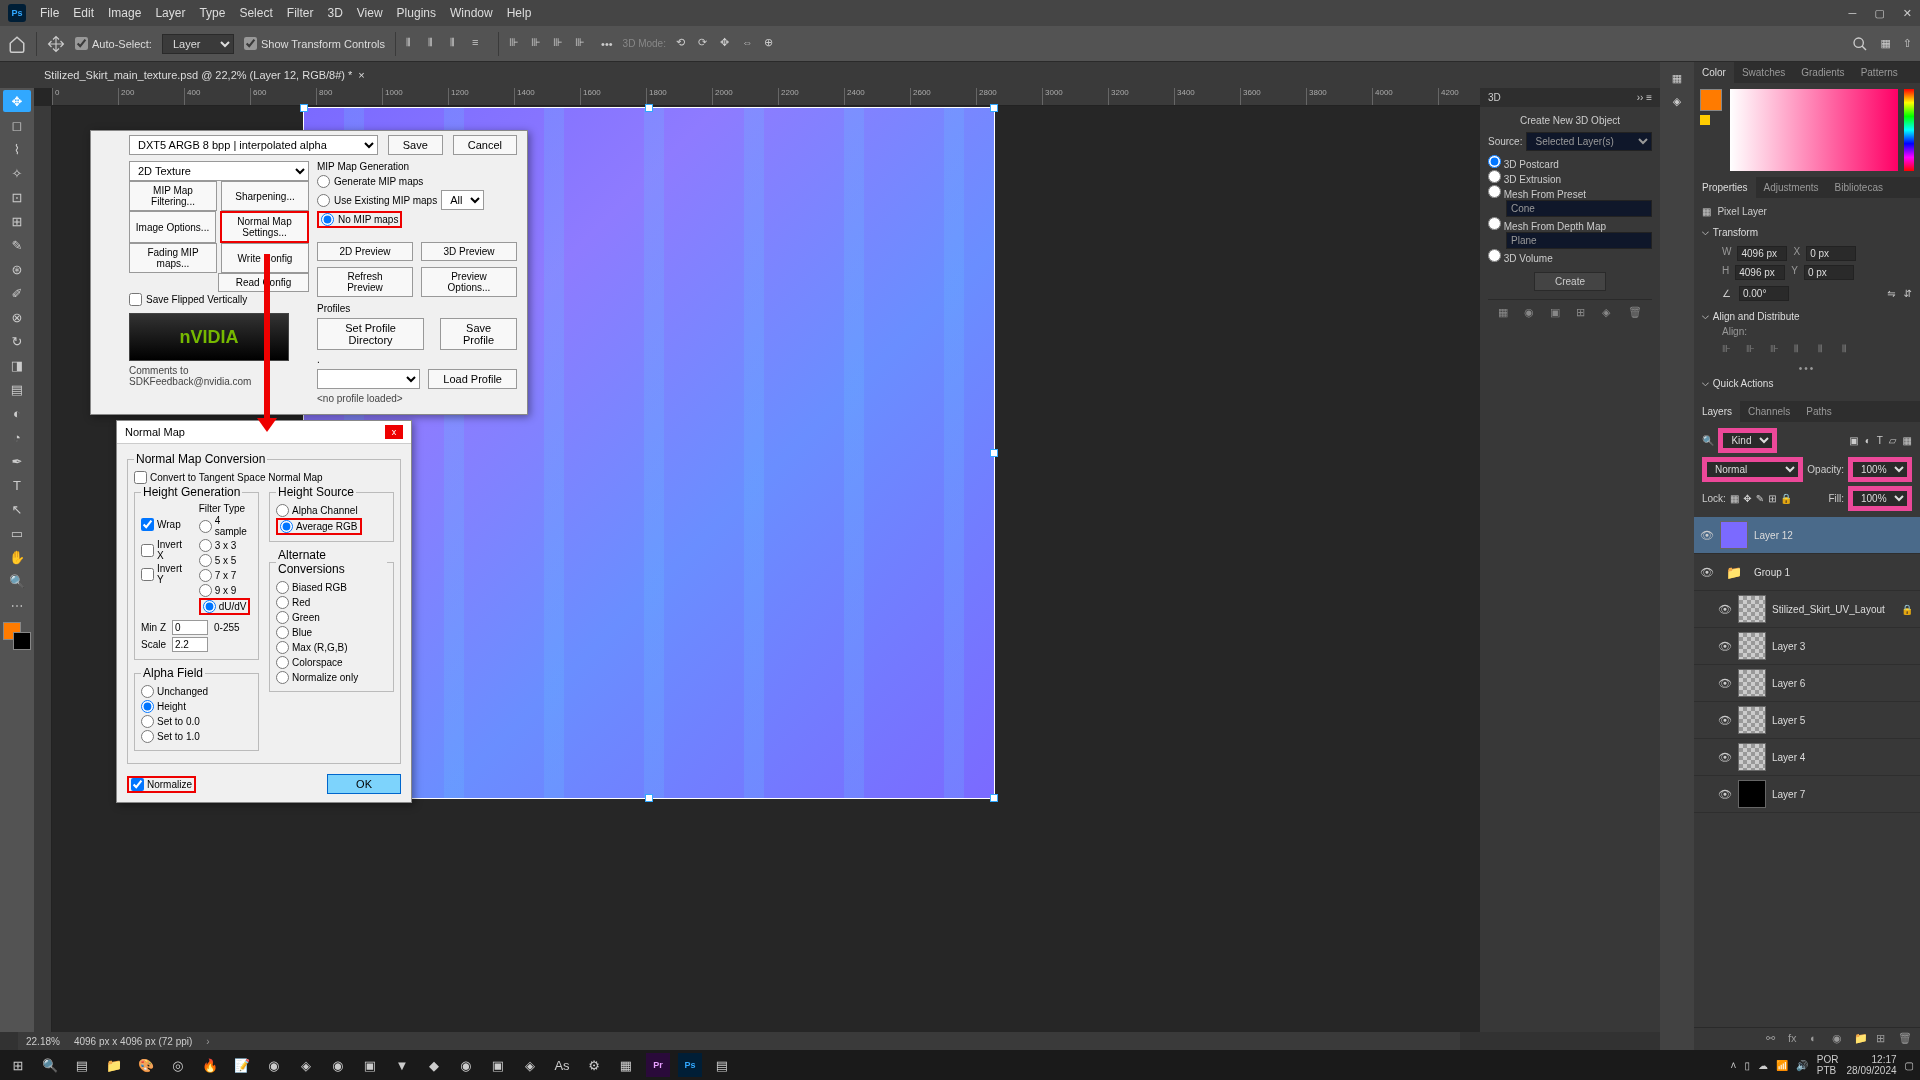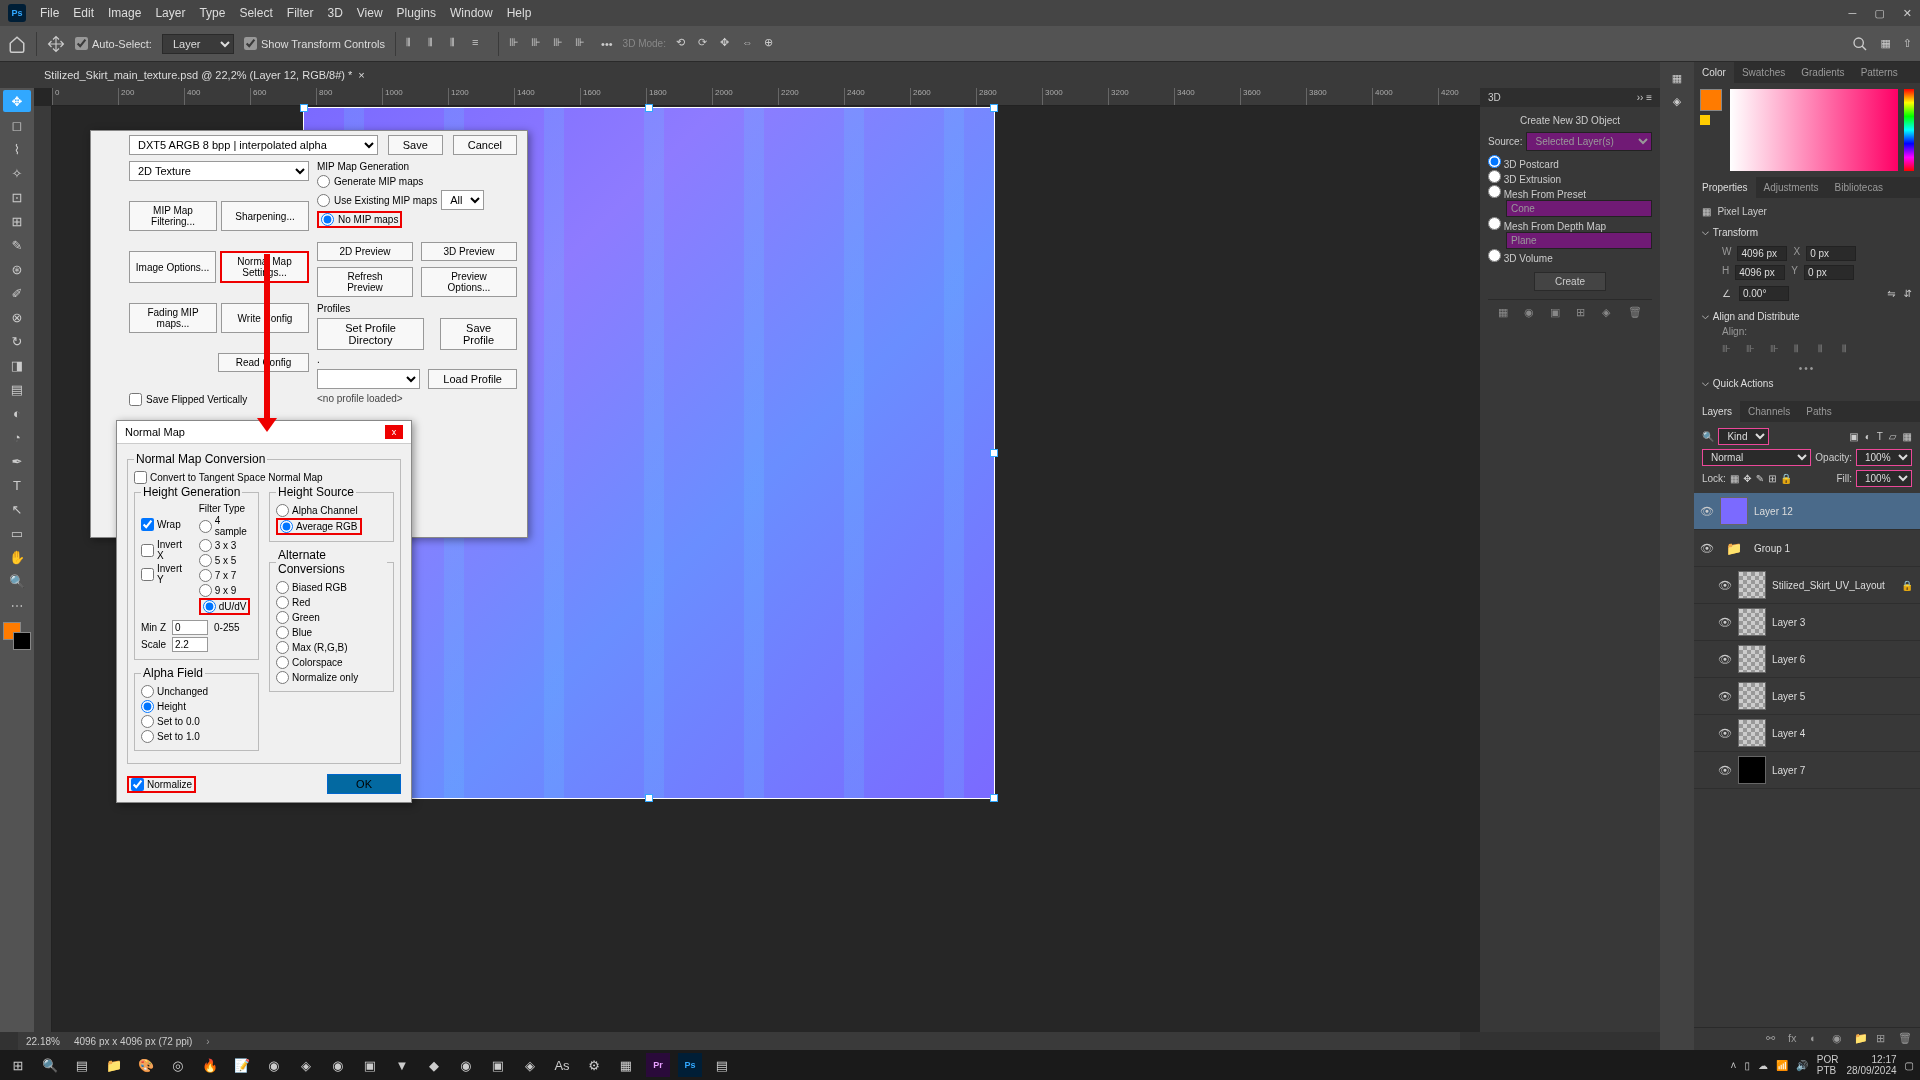--- a/index.html
+++ b/index.html
@@ -50,21 +50,21 @@
 
 
 .statusbar { position: absolute; bottom: 30px; left: 18px; right: 460px; height: 18px; background: #3a3a3a; display: flex; align-items: center; padding: 0 8px; gap: 14px; font-size: 10px; color: #ccc; }
 
 
 .panel3d-col { width: 180px; background: #383838; position: absolute; top: 88px; right: 260px; bottom: 48px; padding: 0; }
 .panel3d-col .panel-header { background: #2e2e2e; padding: 4px 8px; font-size: 10px; display: flex; justify-content: space-between; }
 .panel3d-body { padding: 8px; font-size: 10px; color: #ccc; }
 .panel3d-body .sec-title { text-align: center; margin-bottom: 6px; }
 .panel3d-body .row { margin: 4px 0; display: flex; align-items: center; gap: 4px; }
-.panel3d-body select, .panel3d-body .fake-sel { background: #701a75; border: 1px solid #222; color: #999; font-size: 10px; padding: 2px 4px; flex: 1; }
+.panel3d-body select, .panel3d-body .fake-sel { background: #0f172a; border: 1px solid #222; color: #999; font-size: 10px; padding: 2px 4px; flex: 1; }
 .panel3d-body .create-btn { display: block; margin: 8px auto; padding: 3px 20px; background: #444; border: 1px solid #2a2a2a; color: #ccc; font-size: 10px; }
 .panel3d-footer { display: flex; justify-content: space-around; padding: 6px 4px; border-top: 1px solid #2a2a2a; margin-top: 8px; }
 .panel3d-footer span { width: 14px; height: 14px; color: #888; font-size: 11px; }
 
 
 .right-docked { position: absolute; top: 62px; right: 0; width: 226px; bottom: 30px; background: #383838; display: flex; flex-direction: column; }
 .panel-tabs { display: flex; background: #2e2e2e; font-size: 10px; }
 .panel-tabs .tab { padding: 5px 8px; color: #999; }
 .panel-tabs .tab.active { background: #383838; color: #ddd; }
 .color-panel { height: 94px; padding: 6px; display: flex; gap: 6px; }
@@ -81,21 +81,21 @@
 .props-panel .xform-row label { color: #999; }
 .props-panel .xform-row input { width: 50px; background: #2a2a2a; border: 1px solid #222; color: #ddd; font-size: 10px; padding: 1px 3px; }
 .props-panel .rot-row { display: flex; gap: 8px; margin: 6px 0 6px 20px; align-items: center; }
 .props-panel .align-row { display: flex; gap: 10px; margin: 6px 20px; }
 .props-panel .align-row span { width: 14px; height: 14px; color: #888; }
 .props-panel .quick-dots { text-align: center; color: #999; letter-spacing: 2px; }
 
 .layers-panel { flex: 1; display: flex; flex-direction: column; }
 .layers-top { padding: 6px 8px; display: flex; flex-direction: column; gap: 4px; font-size: 10px; }
 .layers-top .row { display: flex; align-items: center; gap: 4px; }
-.layers-top select { background: #2a2a2a; border: 1px solid #ec4899; color: #ddd; font-size: 10px; padding: 1px 4px; }
+.layers-top select { background: #2a2a2a; border: 5px solid #ec4899; color: #ddd; font-size: 10px; padding: 1px 4px; }
 .layers-top .icons { display: flex; gap: 6px; margin-left: auto; }
 .layers-list { flex: 1; overflow: auto; background: #383838; }
 .layer-row { display: flex; align-items: center; padding: 4px 6px; gap: 6px; border-bottom: 1px solid #2e2e2e; }
 .layer-row.selected { background: #4a6a8a; }
 .layer-row .eye { width: 14px; text-align: center; color: #ccc; }
 .layer-row .thumb { width: 28px; height: 28px; background: #7b6aff; border: 1px solid #666; flex-shrink: 0; }
 .layer-row .thumb.folder { background: none; border: none; color: #ccc; font-size: 13px; display: flex; align-items: center; justify-content: center; }
 .layer-row .thumb.checker { background: repeating-conic-gradient(#999 0 25%, #ccc 0 50%) 0 0/8px 8px; }
 .layer-row .thumb.black { background: #000; }
 .layer-row .name { font-size: 10px; color: #ddd; }
@@ -105,21 +105,21 @@
 
 
 .dds-dialog { position: absolute; top: 130px; left: 90px; width: 438px; background: #f0f0f0; border: 1px solid #888; box-shadow: 2px 2px 8px rgba(0,0,0,0.4); color: #000; font-size: 11px; }
 .dds-dialog .title { padding: 6px 10px; color: #666; font-size: 11px; display: flex; justify-content: space-between; }
 .dds-dialog .title .x { width: 20px; height: 16px; background: #ddd; text-align: center; }
 .dds-dialog .body { padding: 4px 10px 10px; margin-left: 28px; }
 .dds-dialog .toprow { display: flex; gap: 10px; margin-bottom: 6px; }
 .dds-dialog select, .dds-dialog .fakesel { border: 1px solid #999; background: #fff; padding: 2px 4px; font-size: 11px; }
 .dds-dialog .btn { border: 1px solid #999; background: #f8f8f8; padding: 3px 14px; font-size: 11px; cursor: default; }
 .dds-dialog .cols { display: flex; gap: 8px; }
-.dds-dialog .leftcol { width: 180px; display: flex; flex-direction: column; gap: 20px; }
+.dds-dialog .leftcol { width: 180px; display: flex; flex-direction: column; gap: 0; }
 .dds-dialog .leftcol .btnrow { display: flex; gap: 4px; }
 .dds-dialog .leftcol .btn { flex: 1; padding: 3px 2px; font-size: 10px; }
 .dds-dialog .rightcol { flex: 1; }
 .dds-dialog .group-label { font-size: 10px; margin-bottom: 2px; }
 .dds-dialog .radio-row { display: flex; align-items: center; gap: 4px; font-size: 10px; padding: 1px 0; }
 .dds-dialog .redbox { border: 2px solid #e00; padding: 0 2px; }
 .dds-dialog .nvidia-logo { width: 160px; height: 48px; background: linear-gradient(to bottom, #333, #000); display: flex; align-items: center; justify-content: center; color: #76b900; font-weight: bold; font-size: 18px; margin-top: 6px; border: 1px solid #444; }
 .dds-dialog .preview-btns { display: flex; gap: 8px; margin: 6px 0; }
 .dds-dialog .preview-btns .btn { flex: 1; font-size: 10px; }
 .dds-dialog .profile-row { display: flex; gap: 8px; margin: 4px 0; }
@@ -134,21 +134,21 @@
 .nm-dialog .title { padding: 4px 8px; font-size: 11px; display: flex; justify-content: space-between; align-items: center; background: #fff; border-bottom: 1px solid #ccc; }
 .nm-dialog .title .x { width: 18px; height: 14px; background: #e00; color: #fff; text-align: center; font-size: 9px; line-height: 14px; }
 .nm-dialog .body { padding: 8px 10px; }
 .nm-dialog fieldset { border: 1px solid #bbb; padding: 4px 6px 6px; margin-bottom: 6px; font-size: 10px; }
 .nm-dialog fieldset legend { font-size: 12px; padding: 0 2px; }
 .nm-dialog .cols { display: flex; gap: 10px; }
 .nm-dialog .radio-row { display: flex; align-items: center; gap: 3px; font-size: 10px; padding: 1px 0; }
 .nm-dialog .check-row { display: flex; align-items: center; gap: 3px; font-size: 10px; padding: 1px 0; }
 .nm-dialog .redbox { border: 2px solid #e00; padding: 0 2px; display: inline-flex; }
 .nm-dialog input[type=text] { width: 36px; border: 1px solid #999; font-size: 10px; padding: 1px 2px; }
-.nm-dialog .okbtn { border: 1px solid #06c; background: #0369a1; padding: 3px 28px; font-size: 11px; float: right; }
+.nm-dialog .okbtn { border: 1px solid #06c; background: #7dd3fc; padding: 3px 28px; font-size: 11px; float: right; }
 .nm-dialog .footer { display: flex; justify-content: space-between; align-items: center; padding-top: 4px; }
 
 
 .taskbar { position: absolute; bottom: 0; left: 0; right: 0; height: 30px; background: #1a1a1a; display: flex; align-items: center; padding: 0 6px; gap: 8px; }
 .taskbar .tb-icon { width: 24px; height: 24px; display: flex; align-items: center; justify-content: center; color: #ccc; font-size: 13px; }
 .taskbar .tray { margin-left: auto; display: flex; align-items: center; gap: 8px; font-size: 10px; color: #ccc; }
 .taskbar .clock { text-align: right; line-height: 1.1; font-size: 10px; }
 
 svg { display: block; }
 </style>

